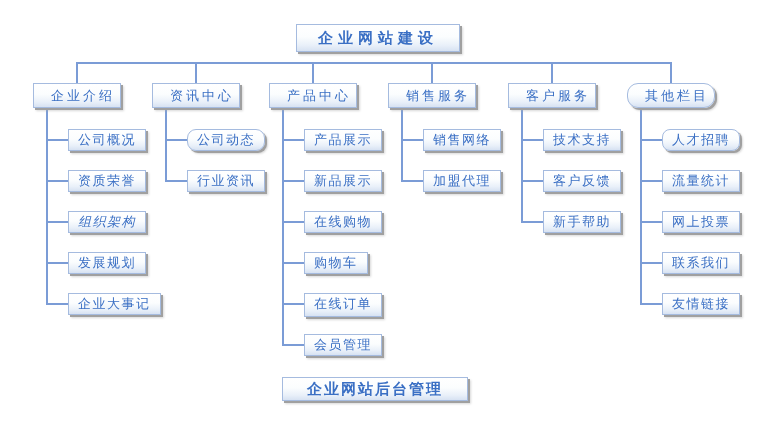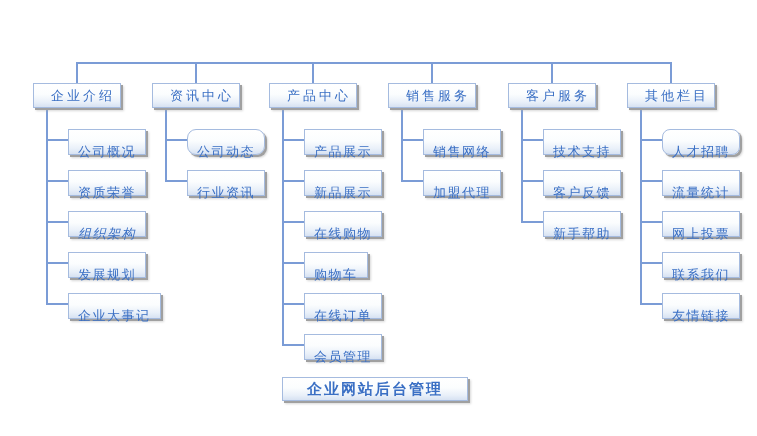--- a/index.html
+++ b/index.html
@@ -17,27 +17,28 @@
     text-align: center;
     color: var(--text, #3a6fc4);
     background: linear-gradient(180deg, #ffffff 0%, #fbfdfe 45%, #e9f0f9 78%, var(--grad-bottom, #d7e2f2) 100%);
     border: 1px solid var(--border, #a5bbdf);
     box-shadow: 2px 2px 0 var(--shadow, #a0a0a0), 3px 3px 2px rgba(170,170,170,0.45);
     white-space: nowrap;
   }
   .root   { font-weight: bold; font-size: 15px; letter-spacing: 5px; line-height: 26px; }
   .footer-node { font-weight: bold; font-size: 15px; letter-spacing: 2px; line-height: 22px; }
   .cat    { font-size: 13px; letter-spacing: 3px; line-height: 23px; padding-left: 12px; }
-  .leaf   { font-size: 13px; letter-spacing: 1.5px; line-height: 20px; padding: 12px 9px; }
+  .leaf   { font-size: 13px; letter-spacing: 1.5px; line-height: 20px; padding: 0 9px; }
   .line   { position: absolute; background: var(--line, #7b9cd6); }
 </style>
 </head>
 <body>
 
 <div id="canvas" style="--line: #7b9cd6; --border: #a5bbdf; --text: #3a6fc4; --grad-bottom: #d7e2f2; --shadow: #a0a0a0; --bg: #ffffff;">
+  <div class="node root" style="left:296px; top:24px; width:164px;">企业网站建设</div>
 
   <div id="connectors">
       <div class="line" style="left: 76px; top: 62px; width: 596px; height: 2px;"></div>
       <div class="line" style="left: 76px; top: 62px; width: 2px; height: 21px;"></div>
       <div class="line" style="left: 46px; top: 108px; width: 2px; height: 197px;"></div>
       <div class="line" style="left: 46px; top: 139px; width: 22px; height: 2px;"></div>
       <div class="line" style="left: 46px; top: 180px; width: 22px; height: 2px;"></div>
       <div class="line" style="left: 46px; top: 221px; width: 22px; height: 2px;"></div>
       <div class="line" style="left: 46px; top: 262px; width: 22px; height: 2px;"></div>
       <div class="line" style="left: 46px; top: 303px; width: 22px; height: 2px;"></div>
@@ -87,21 +88,21 @@
       <div class="node leaf" style="left: 304px; top: 252px; height: 22px;">购物车</div>
       <div class="node leaf" style="left: 304px; top: 293px; height: 24px;">在线订单</div>
       <div class="node leaf" style="left: 304px; top: 334px; height: 22px;">会员管理</div>
       <div class="node cat" style="left: 388px; top: 83px; width: 88px;">销售服务</div>
       <div class="node leaf" style="left: 423px; top: 129px; height: 22px;">销售网络</div>
       <div class="node leaf" style="left: 423px; top: 170px; height: 22px;">加盟代理</div>
       <div class="node cat" style="left: 508px; top: 83px; width: 88px;">客户服务</div>
       <div class="node leaf" style="left: 543px; top: 129px; height: 22px;">技术支持</div>
       <div class="node leaf" style="left: 543px; top: 170px; height: 22px;">客户反馈</div>
       <div class="node leaf" style="left: 543px; top: 211px; height: 22px;">新手帮助</div>
-      <div class="node cat" style="left: 627px; top: 83px; width: 88px;">其他栏目</div>
+      <div class="node cat" style="left: 627px; top: 83px; width: 88px; border-radius: 11px;">其他栏目</div>
       <div class="node leaf" style="left: 662px; top: 129px; height: 22px; border-radius: 8px;">人才招聘</div>
       <div class="node leaf" style="left: 662px; top: 170px; height: 22px;">流量统计</div>
       <div class="node leaf" style="left: 662px; top: 211px; height: 22px;">网上投票</div>
       <div class="node leaf" style="left: 662px; top: 252px; height: 22px;">联系我们</div>
       <div class="node leaf" style="left: 662px; top: 293px; height: 22px;">友情链接</div>
     </div>
 
   <div class="node footer-node" style="left:282px; top:377px; width:186px;">企业网站后台管理</div>
 </div>
 

